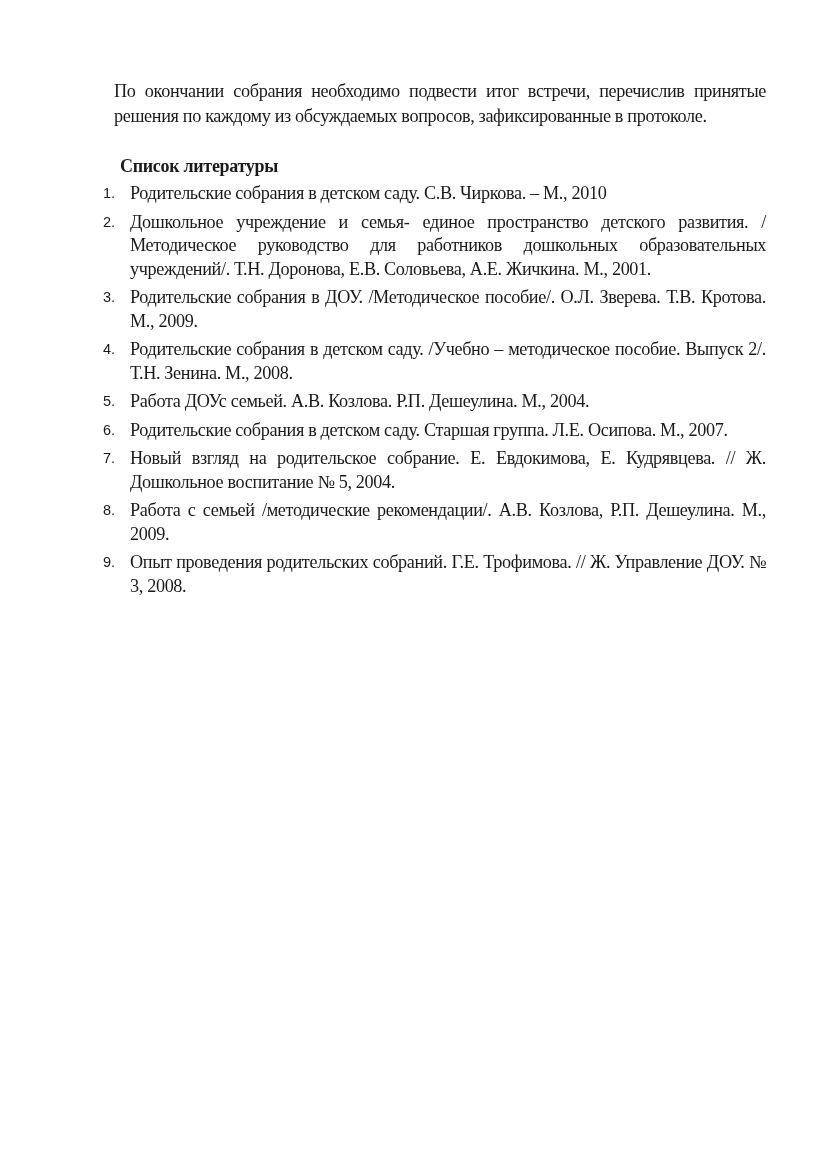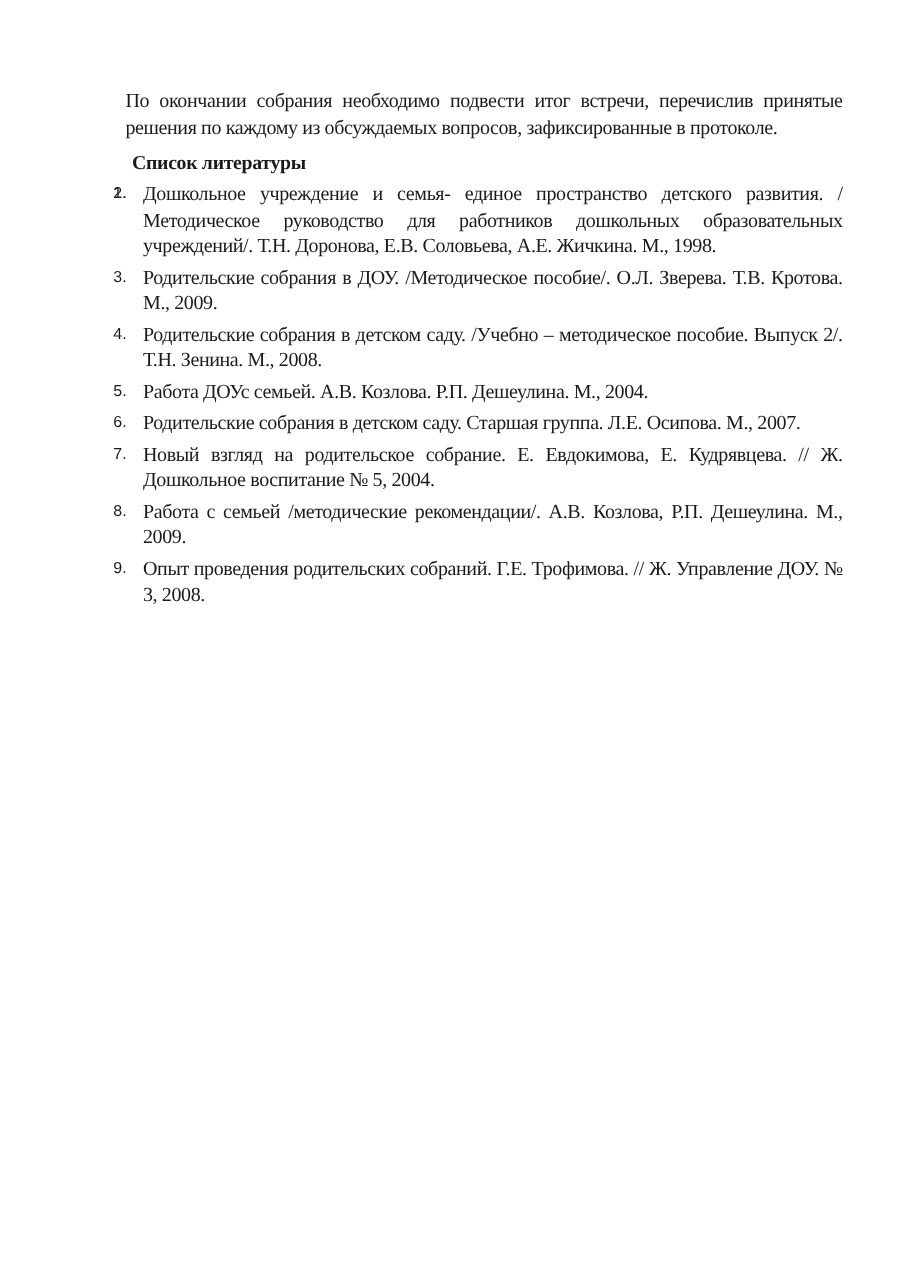--- a/index.html
+++ b/index.html
@@ -22,21 +22,21 @@
       width: 652px;
     }
     .intro {
       margin: 0;
       font-size: 18.2px;
       line-height: 24.5px;
       text-align: justify;
       letter-spacing: -0.35px;
     }
     .refs-title {
-      margin: 8px 0 0 6px;
+      margin: 26px 0 0 6px;
       font-size: 18px;
       font-weight: bold;
       line-height: 24px;
       letter-spacing: -0.3px;
     }
     .refs {
       list-style: none;
       margin: 4px 0 0 0;
       padding: 0;
     }
@@ -62,24 +62,25 @@
 <body>
 
 <div class="page">
   <p class="intro">По окончании собрания необходимо подвести итог встречи, перечислив принятые решения по каждому из обсуждаемых вопросов, зафиксированные в протоколе.</p>
 
   <div class="refs-title">Список литературы</div>
 
   <ol class="refs">
     <li class="ref">
       <span class="ref-num">1.</span>
+      <span>Родительские собрания в детском саду. С.В. Чиркова. – М., 2010</span>
     </li>
     <li class="ref">
       <span class="ref-num">2.</span>
-      <span>Дошкольное учреждение и семья- единое пространство детского развития. /Методическое руководство для работников дошкольных образовательных учреждений/. Т.Н. Доронова, Е.В. Соловьева, А.Е. Жичкина. М., 1998.</span>
+      <span>Дошкольное учреждение и семья- единое пространство детского развития. /Методическое руководство для работников дошкольных образовательных учреждений/. Т.Н. Доронова, Е.В. Соловьева, А.Е. Жичкина. М., 2001.</span>
     </li>
     <li class="ref">
       <span class="ref-num">3.</span>
       <span>Родительские собрания в ДОУ. /Методическое пособие/. О.Л. Зверева. Т.В. Кротова. М., 2009.</span>
     </li>
     <li class="ref">
       <span class="ref-num">4.</span>
       <span>Родительские собрания в детском саду. /Учебно – методическое пособие. Выпуск 2/. Т.Н. Зенина. М., 2008.</span>
     </li>
     <li class="ref">

